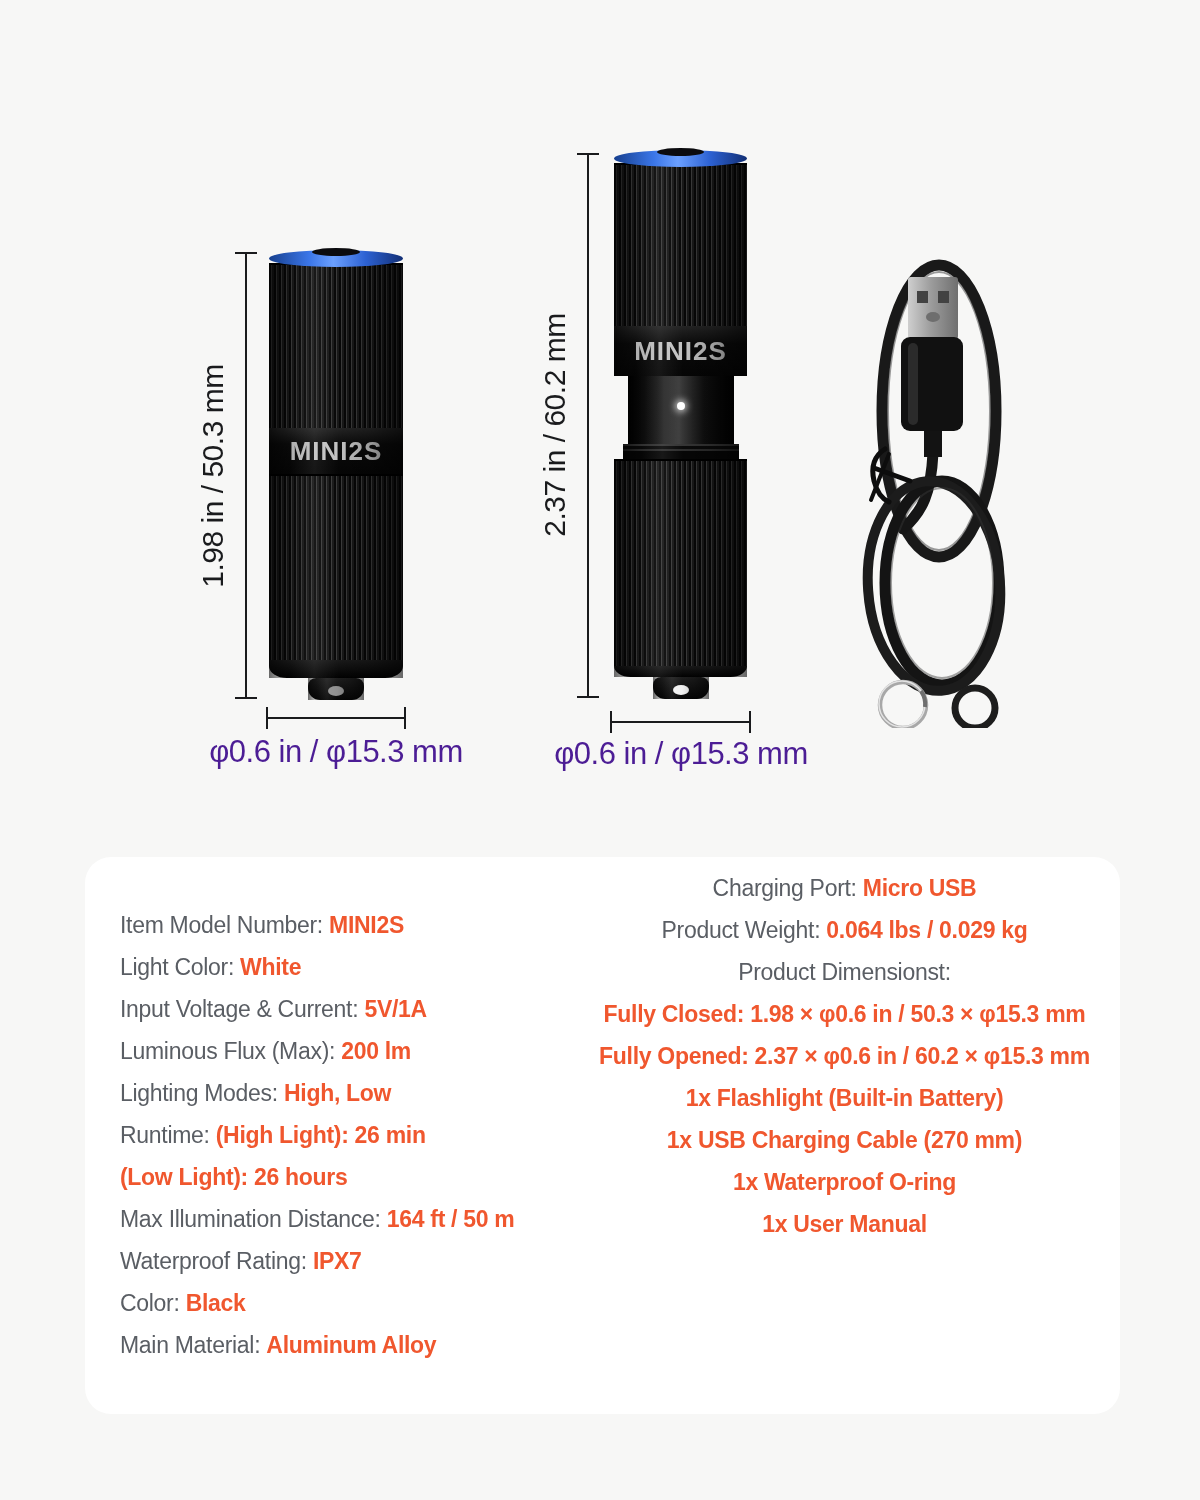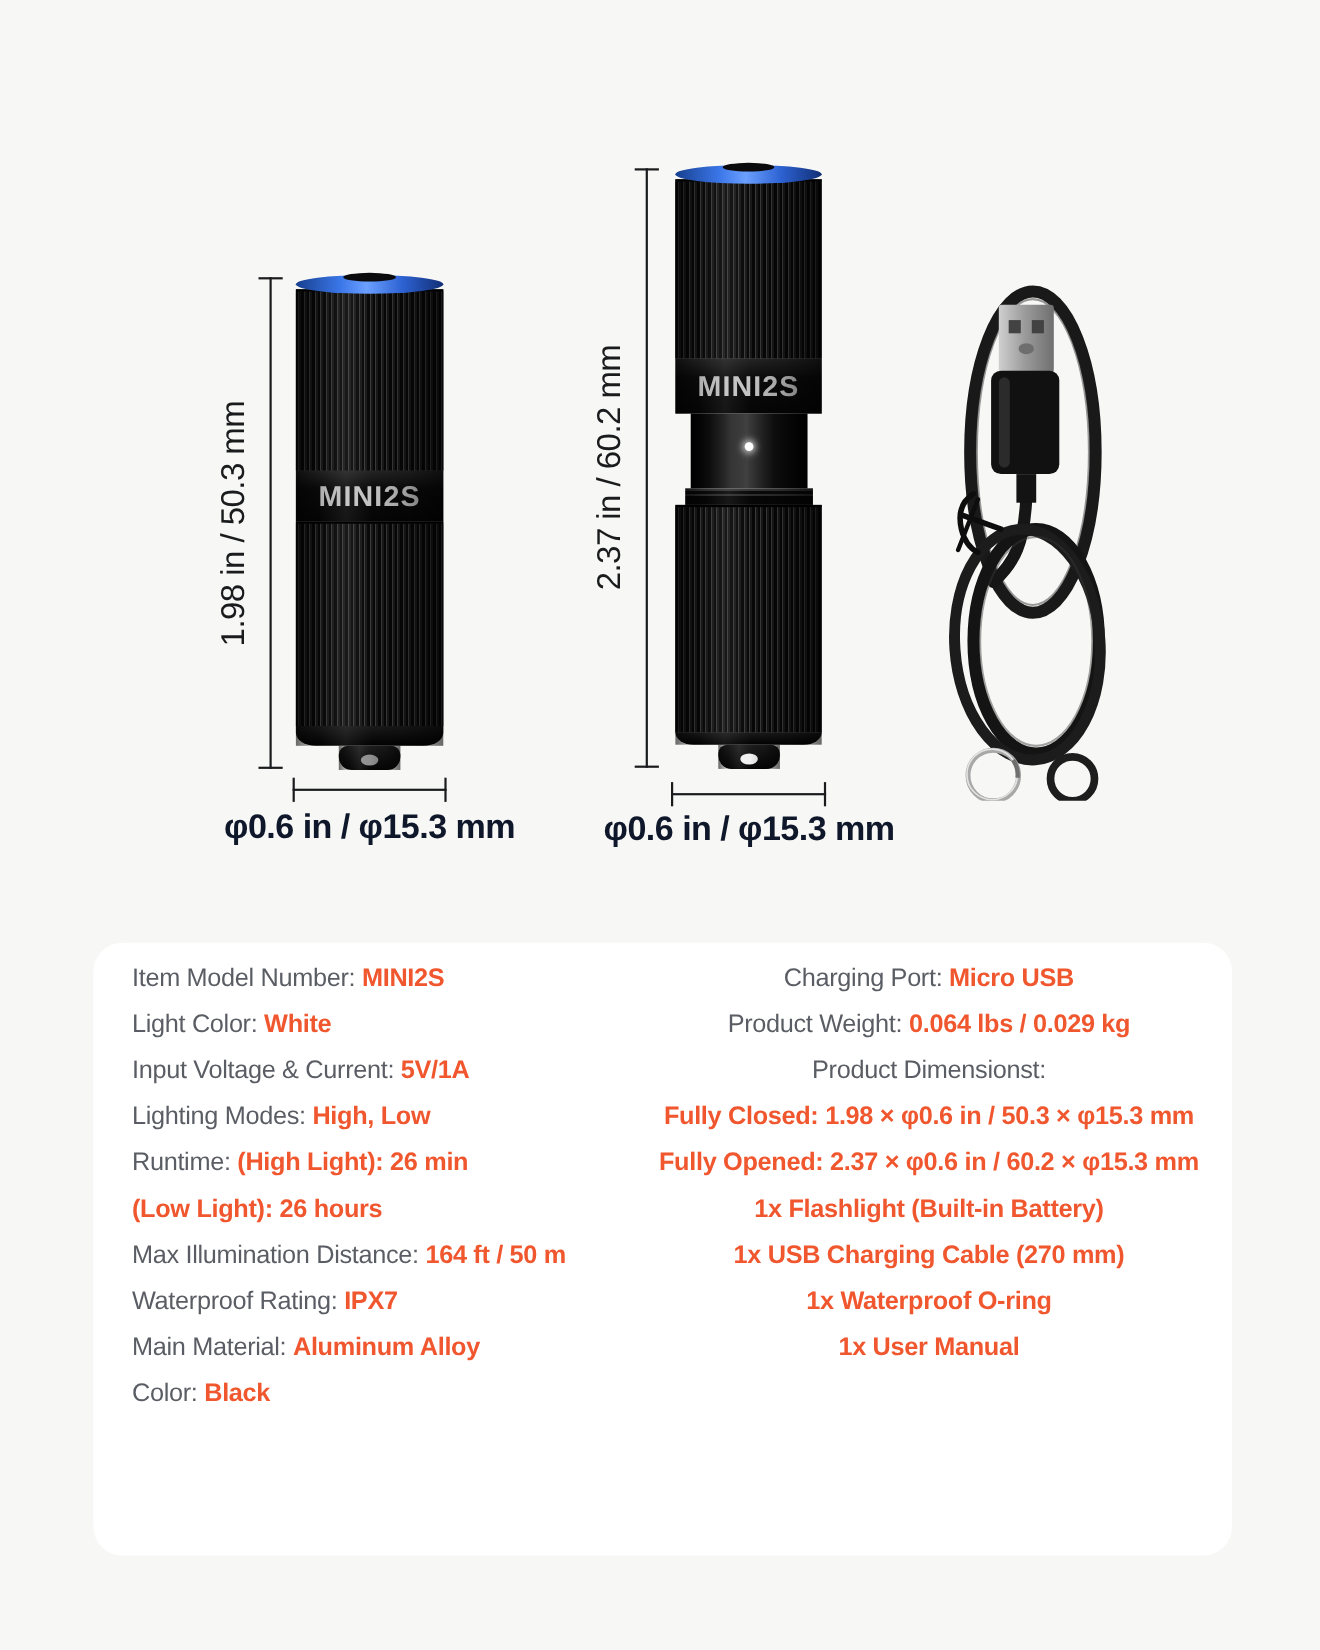--- a/index.html
+++ b/index.html
@@ -69,32 +69,32 @@
   .vlabel-closed{left:213px;top:476px;}
   .vlabel-opened{left:555px;top:425px;}
 
   .hdim{position:absolute;height:2px;background:#1a1b1d;}
   .hdim::before,.hdim::after{content:"";position:absolute;top:-10px;width:2px;height:22px;background:#1a1b1d;}
   .hdim::before{left:0}.hdim::after{right:0}
   .hdim-closed{left:266px;top:717px;width:140px;}
   .hdim-opened{left:610px;top:721px;width:141px;}
 
   .dlabel{position:absolute;transform:translateX(-50%);white-space:nowrap;
-    font-size:31px;font-weight:700;color:#0f172a;letter-spacing:-0.5px;}
+    font-size:31px;font-weight:400;color:#4c1d95;letter-spacing:-0.5px;}
   .dlabel-closed{left:336px;top:734px;}
   .dlabel-opened{left:681px;top:736px;}
 
   
   .cable{position:absolute;left:845px;top:253px;}
 
   
   .panel{position:absolute;left:85px;top:857px;width:1035px;height:557px;
     background:#ffffff;border-radius:26px;box-sizing:border-box;
     padding:19px 0 0 35px;display:flex;}
-  .col-left{width:462px;}
+  .col-left{width:462px;margin-top:37px;}
   .col-right{width:525px;text-align:center;}
   .row{margin:0 0 18px 0;font-size:23px;line-height:24px;color:#5a5e64;
     letter-spacing:-0.3px;white-space:nowrap;}
   .row .val{color:#f0572e;font-weight:700;}
 </style>
 </head>
 <body>
 
 <div class="canvas">
 
@@ -178,27 +178,28 @@
     <g>
       <circle cx="130" cy="455" r="20" fill="none" stroke="#1d1d1d" stroke-width="7"></circle>
     </g>
   </svg>
 
   <div class="panel">
     <div class="col-left">
       <p class="row"><span class="lbl">Item Model Number: </span><span class="val">MINI2S</span></p>
       <p class="row"><span class="lbl">Light Color: </span><span class="val">White</span></p>
       <p class="row"><span class="lbl">Input Voltage &amp; Current: </span><span class="val">5V/1A</span></p>
+      <p class="row"><span class="lbl">Luminous Flux (Max): </span><span class="val">200 lm</span></p>
       <p class="row"><span class="lbl">Lighting Modes: </span><span class="val">High, Low</span></p>
       <p class="row"><span class="lbl">Runtime: </span><span class="val">(High Light): 26 min</span></p>
       <p class="row"><span class="lbl"></span><span class="val">(Low Light): 26 hours</span></p>
       <p class="row"><span class="lbl">Max Illumination Distance: </span><span class="val">164 ft / 50 m</span></p>
       <p class="row"><span class="lbl">Waterproof Rating: </span><span class="val">IPX7</span></p>
+      <p class="row"><span class="lbl">Color: </span><span class="val">Black</span></p>
       <p class="row"><span class="lbl">Main Material: </span><span class="val">Aluminum Alloy</span></p>
-      <p class="row"><span class="lbl">Color: </span><span class="val">Black</span></p>
     </div>
     <div class="col-right">
       <p class="row"><span class="lbl">Charging Port: </span><span class="val">Micro USB</span></p>
       <p class="row"><span class="lbl">Product Weight: </span><span class="val">0.064 lbs / 0.029 kg</span></p>
       <p class="row"><span class="lbl">Product Dimensionst:</span><span class="val"></span></p>
       <p class="row"><span class="lbl"></span><span class="val">Fully Closed: 1.98 × φ0.6 in / 50.3 × φ15.3 mm</span></p>
       <p class="row"><span class="lbl"></span><span class="val">Fully Opened: 2.37 × φ0.6 in / 60.2 × φ15.3 mm</span></p>
       <p class="row"><span class="lbl"></span><span class="val">1x Flashlight (Built-in Battery)</span></p>
       <p class="row"><span class="lbl"></span><span class="val">1x USB Charging Cable (270 mm)</span></p>
       <p class="row"><span class="lbl"></span><span class="val">1x Waterproof O-ring</span></p>

